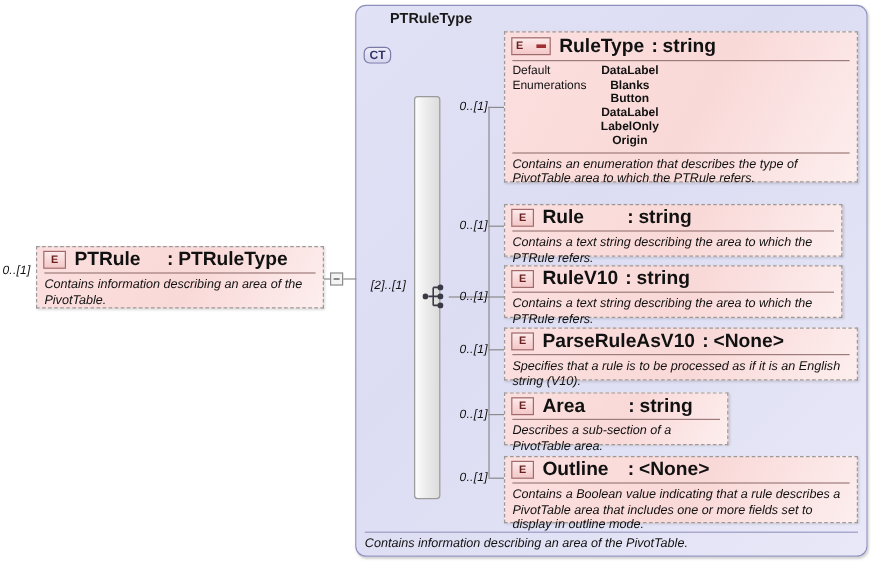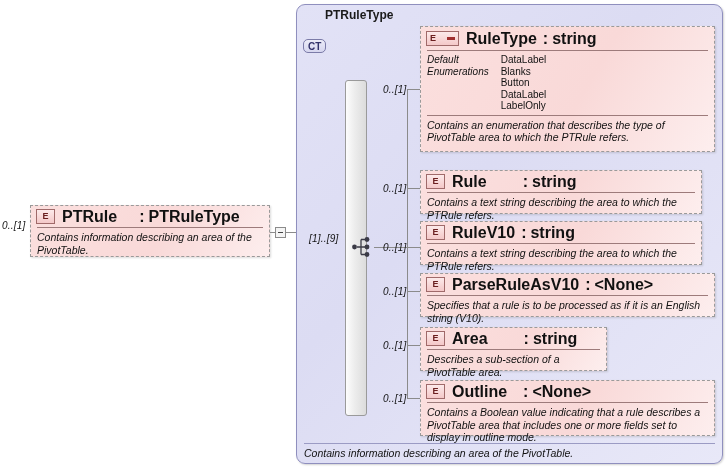--- a/index.html
+++ b/index.html
@@ -44,22 +44,22 @@
   .el-badge.facet .dash{position:absolute;right:3px;top:5px;width:8px;height:3px;
                         background:#a03030;border:0;}
   .el-name{font-size:16px;font-weight:bold;color:#111;margin-left:7px;
            white-space:nowrap;}
   .el-sep{height:1px;background:#9d7b7b;margin:0 6px;}
   .el-annot{font-style:italic;font-size:10.5px;color:#111;padding:3px 6px 0 6px;
             line-height:13px;}
   .el-facets{font-size:10px;color:#111;padding:3px 6px 3px 6px;line-height:11.6px;}
   .el-facets table{border-collapse:collapse;}
   .el-facets td{padding:0;vertical-align:top;}
-  .fac-key{font-style:italic;padding-right:12px !important;white-space:nowrap;}
-  .fac-val{font-weight:normal;white-space:nowrap;}
+  .fac-key{padding-right:12px !important;white-space:nowrap;}
+  .fac-val{font-weight:bold;white-space:nowrap;text-align:center;}
 
   
   .minus-box{width:11px;height:11px;border:1px solid #8b8b8b;background:#f4f4f4;}
   .minus-box i{display:block;width:5px;height:1px;background:#444;
                margin:4px auto 0 auto;}
 
   
   .seq-bar{border:1px solid #9a9a9a;border-radius:3px;
            background:linear-gradient(90deg,#fdfdfd 0%,#ececec 45%,#dcdcdc 100%);}
 </style>
@@ -88,21 +88,21 @@
   <div class="abs hline" style="left:286px;top:232px;width:17px;"></div>
 
   <div class="abs ct-box" style="left:296px;top:4px;width:427px;height:460px;"></div>
 
   <div class="abs ct-badge" style="left:303px;top:9px;margin-top:30px;">CT</div>
   <div class="abs ct-title" style="left:325px;top:8px;">PTRuleType</div>
 
   <div class="abs ct-annot-rule" style="left:304px;top:443px;width:411px;"></div>
   <div class="abs ct-annot" style="left:304px;top:447px;width:411px;">Contains information describing an area of the PivotTable.</div>
 
-  <div class="abs mult" style="left:309px;top:233px;">[1]..[9]</div>
+  <div class="abs mult" style="left:309px;top:233px;">[2]..[1]</div>
 
   <div class="abs seq-bar" style="left:345px;top:80px;width:22px;height:336px;"></div>
 
   <svg class="abs" style="left:352px;top:236px;width:22px;height:22px;" viewBox="0 0 22 22" xmlns="http://www.w3.org/2000/svg">
     <circle cx="2.5" cy="11" r="2.4" fill="#3a3a46"></circle>
     <path d="M5 11 H9 M9 3.5 V18.5 M9 3.5 H13 M9 11 H13 M9 18.5 H13" stroke="#3a3a46" stroke-width="1.3" fill="none"></path>
     <circle cx="15" cy="3.5" r="2.4" fill="#3a3a46"></circle>
     <circle cx="15" cy="11" r="2.4" fill="#3a3a46"></circle>
     <circle cx="15" cy="18.5" r="2.4" fill="#3a3a46"></circle>
   </svg>
@@ -140,20 +140,24 @@
               <td class="fac-val">Button</td>
             </tr>
         <tr>
               <td></td>
               <td class="fac-val">DataLabel</td>
             </tr>
         <tr>
               <td></td>
               <td class="fac-val">LabelOnly</td>
             </tr>
+        <tr>
+              <td></td>
+              <td class="fac-val">Origin</td>
+            </tr>
       </tbody>
         </table>
     </div>
     <div class="el-sep"></div>
     <div class="el-annot" style="line-height:12.5px;">Contains an enumeration that describes the type of PivotTable area to which the PTRule refers.</div>
   </div>
 
   <div class="abs hline" style="left:407px;top:188px;width:14px;"></div>
   <div class="abs mult" style="left:383px;top:183px;">0..[1]</div>
 

